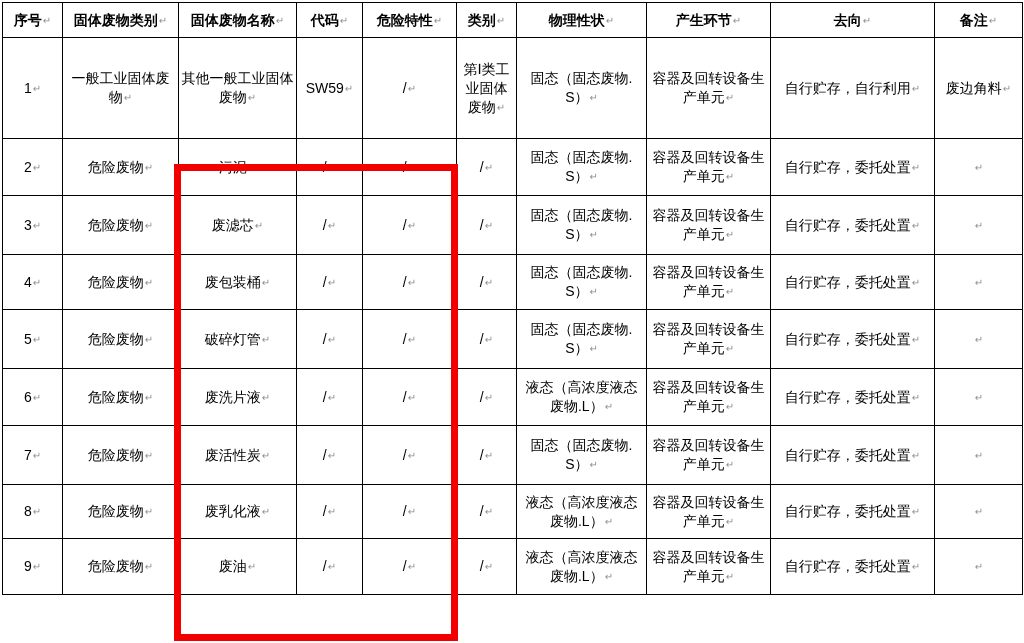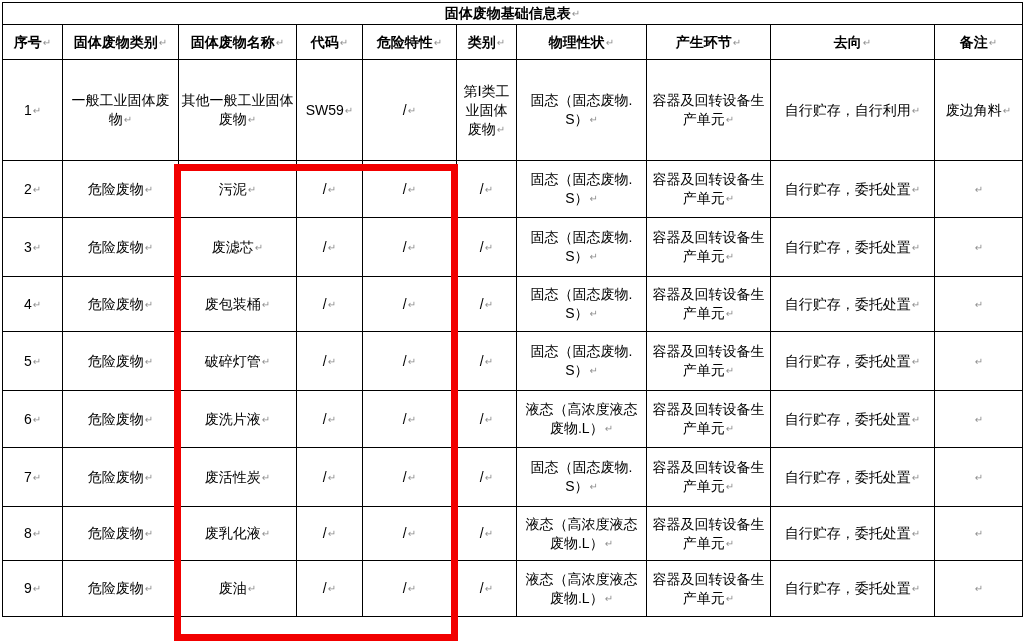--- a/index.html
+++ b/index.html
@@ -67,23 +67,20 @@
       <col style="width:66px">
         <col style="width:94px">
         <col style="width:60px">
       <col style="width:130px">
         <col style="width:124px">
         <col style="width:164px">
       <col style="width:88px">
     </colgroup>
 
     <tbody>
-        <tr style="height:22px">
-      <td colspan="10" class="title-cell">固体废物基础信息表<span class="pmark">↵</span></td>
-    </tr>
 
     <tr style="height:35px">
       <td class="hd">序号<span class="pmark">↵</span></td>
       <td class="hd">固体废物类别<span class="pmark">↵</span></td>
       <td class="hd">固体废物名称<span class="pmark">↵</span></td>
       <td class="hd">代码<span class="pmark">↵</span></td>
       <td class="hd">危险特性<span class="pmark">↵</span></td>
       <td class="hd">类别<span class="pmark">↵</span></td>
       <td class="hd">物理性状<span class="pmark">↵</span></td>
       <td class="hd">产生环节<span class="pmark">↵</span></td>

